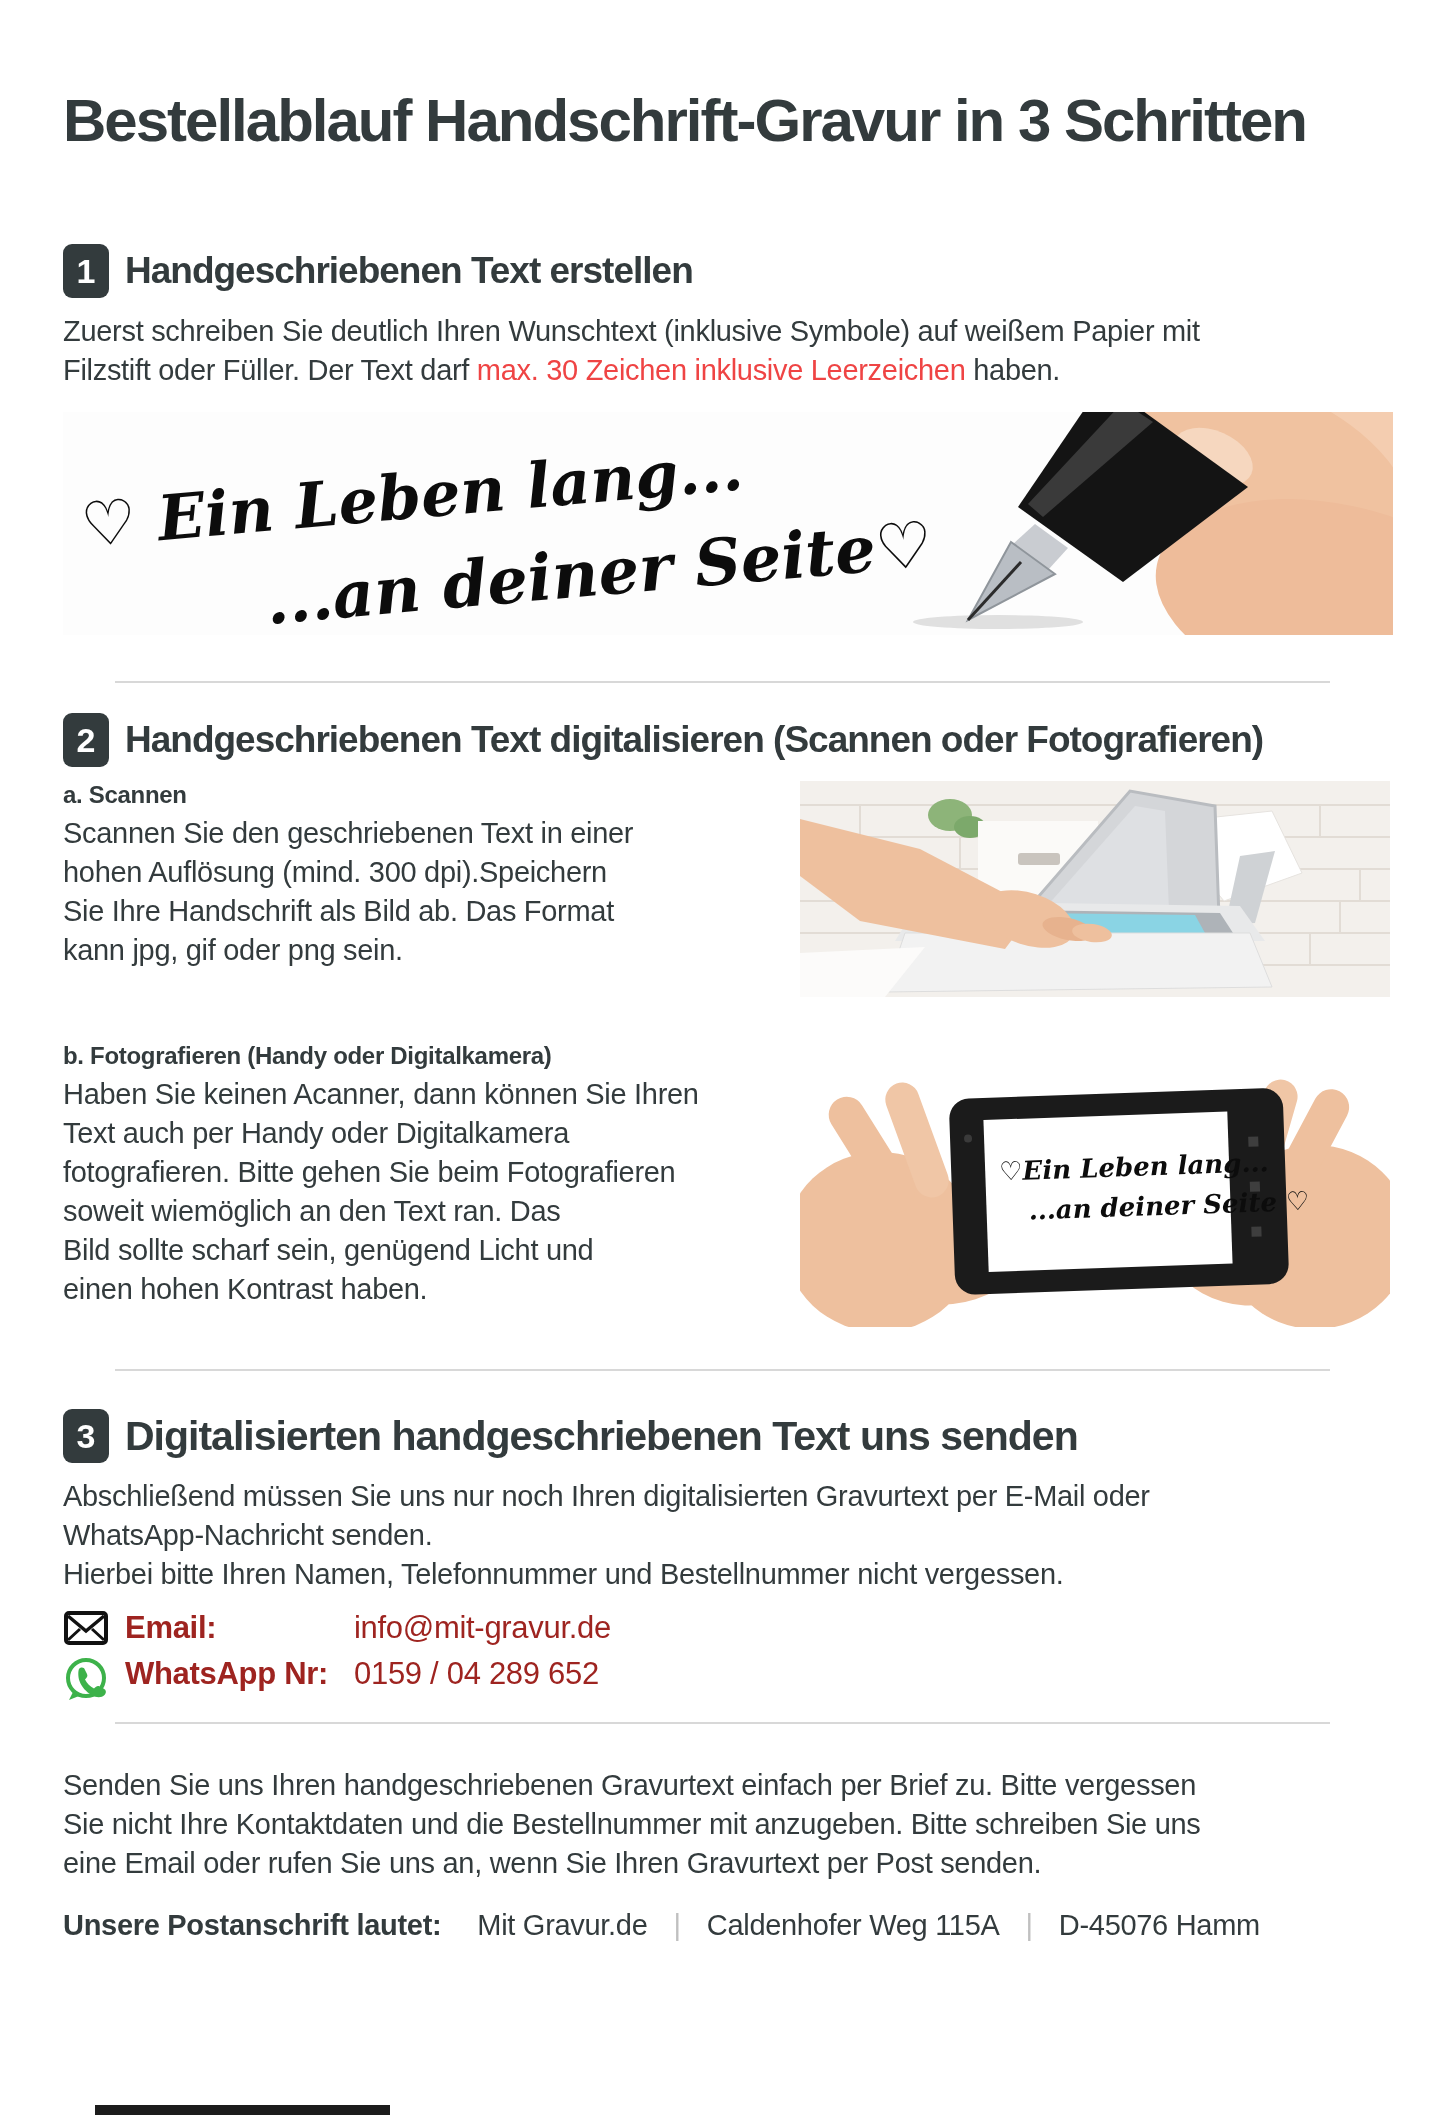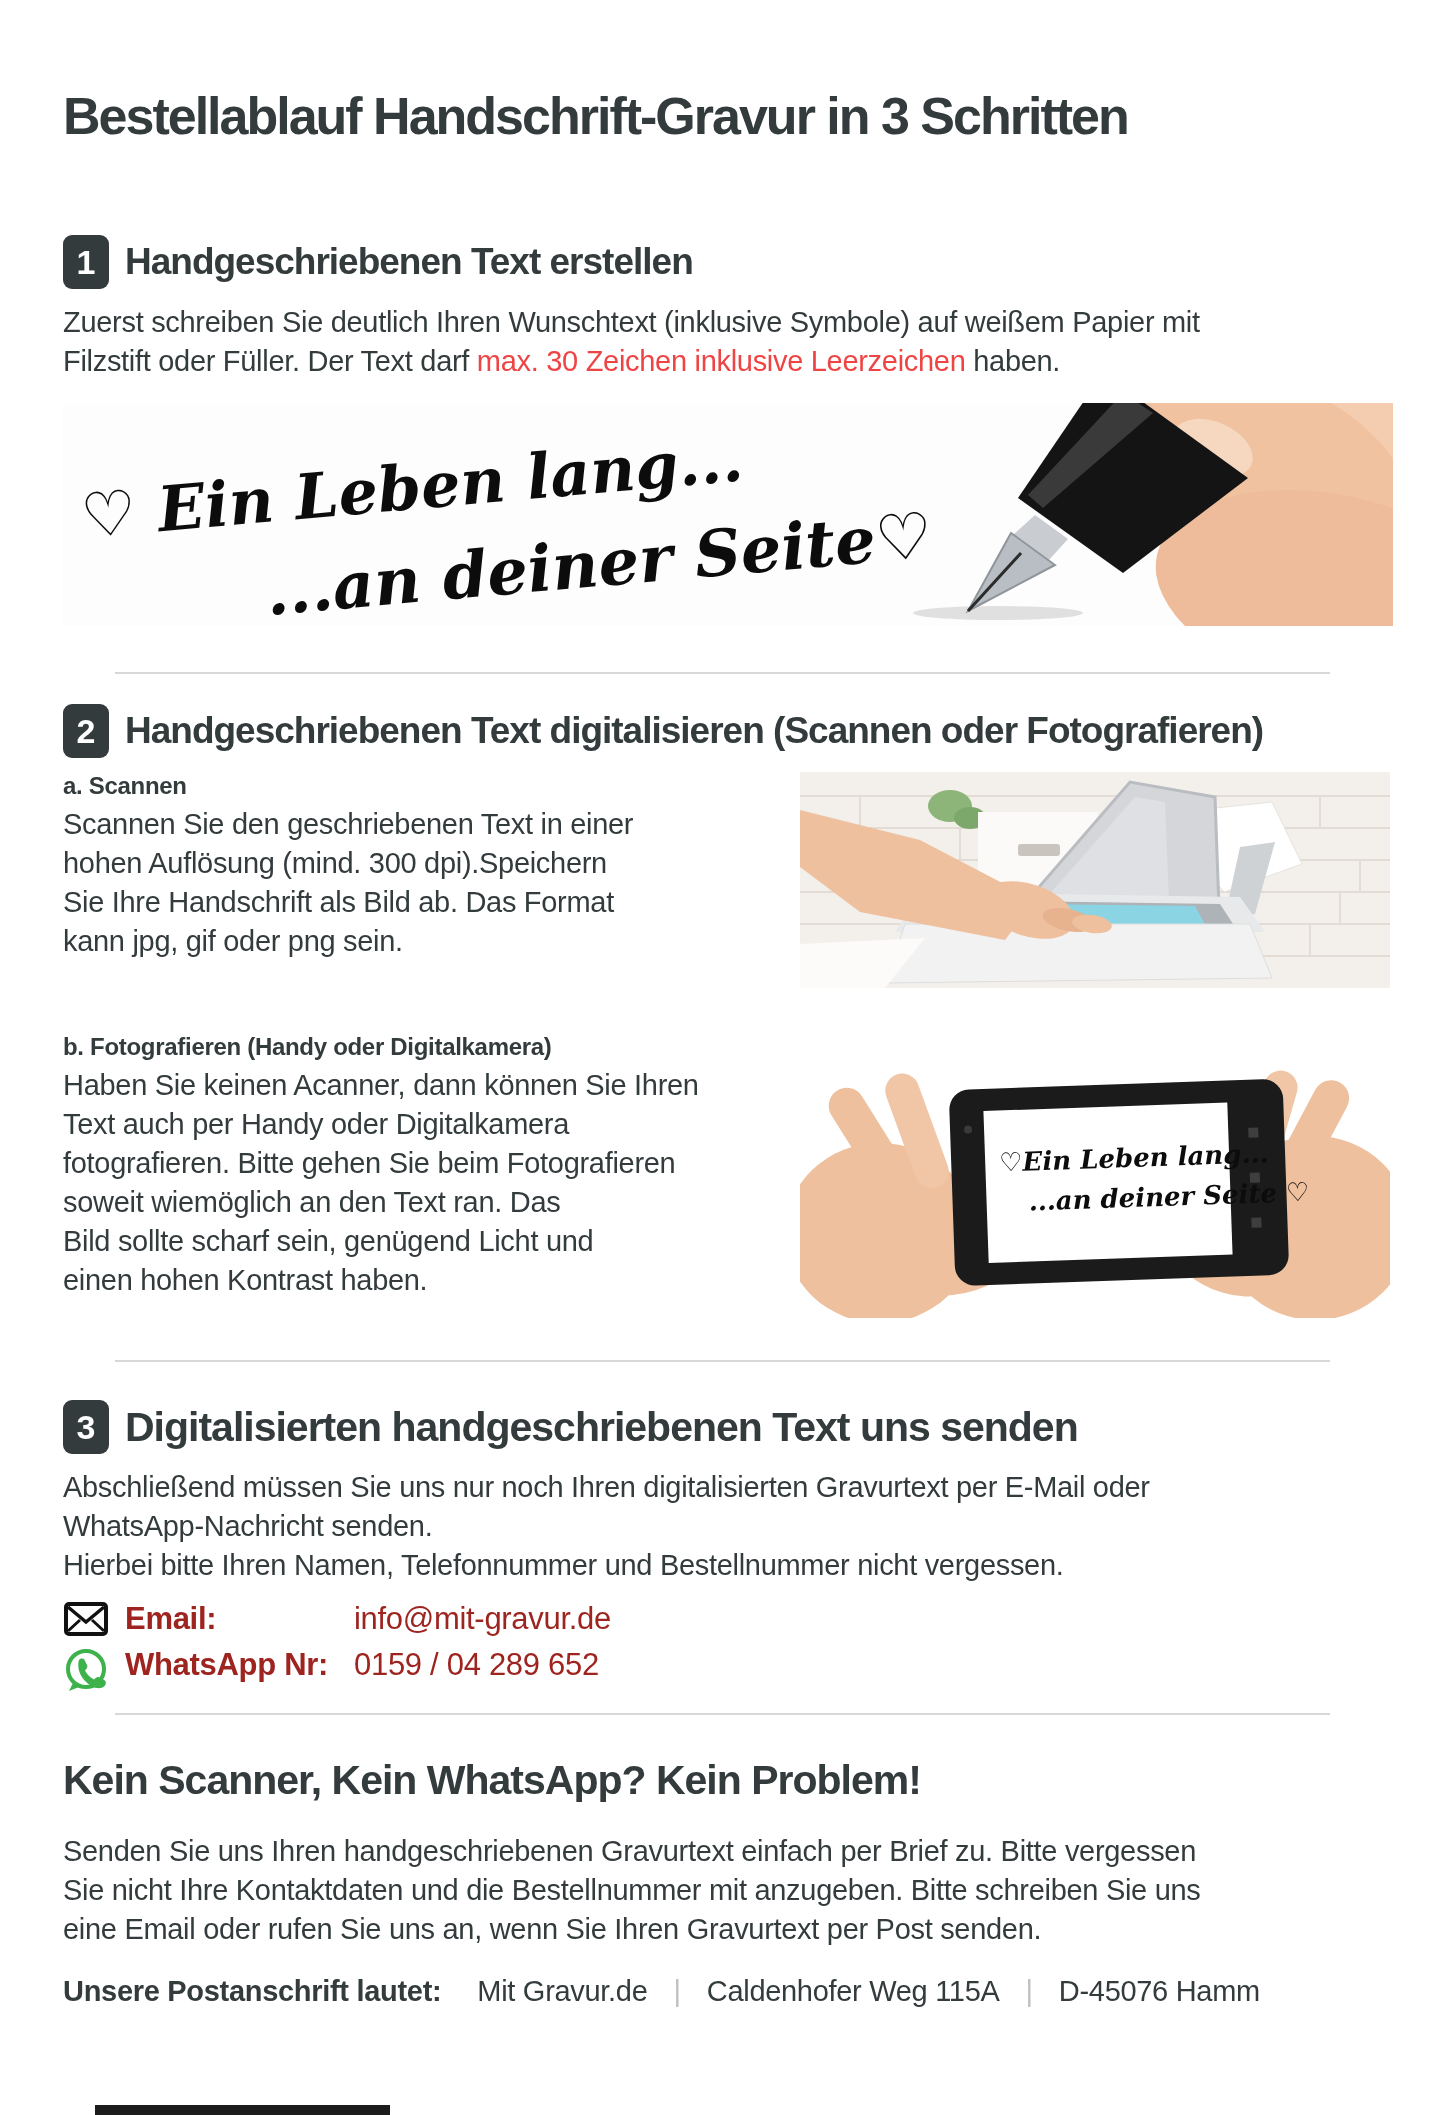--- a/index.html
+++ b/index.html
@@ -3,21 +3,21 @@
 <meta charset="utf-8">
 <style>
   html,body{margin:0;padding:0;}
   body{
     width:1445px;height:2115px;position:relative;overflow:hidden;
     background:#ffffff;color:#333b3d;
     font-family:"Liberation Sans", sans-serif;
   }
   .content{padding:88px 55px 0 63px;}
   .page-title{
-    font-size:52px;font-weight:700;letter-spacing:-2px;line-height:1.1;
+    font-size:60px;font-weight:700;letter-spacing:-2px;line-height:1.1;
     margin:0 0 90px 0;color:#333b3d;
   }
   .step-head{display:flex;align-items:center;gap:16px;margin:0 0 14px 0;}
   .badge{
     width:46px;height:54px;background:#333b3d;border-radius:9px;flex:0 0 auto;
     color:#fff;font-size:34px;font-weight:700;
     display:flex;align-items:center;justify-content:center;
   }
   .step-title{font-size:37px;font-weight:700;letter-spacing:-1px;}
   .step-title.big{font-size:41px;}
@@ -217,21 +217,20 @@
         </span>
         <span class="contact-label">WhatsApp Nr:</span>
         <span class="contact-value">0159 / 04 289 652</span>
       </div>
     </div>
   </section>
 
   <hr class="sep sep3">
 
   <section>
-    <h2 class="problem-title">Kein Scanner, Kein WhatsApp? Kein Problem!</h2>
     <p class="body">Senden Sie uns Ihren handgeschriebenen Gravurtext einfach per Brief zu. Bitte vergessen
 Sie nicht Ihre Kontaktdaten und die Bestellnummer mit anzugeben. Bitte schreiben Sie uns
 eine Email oder rufen Sie uns an, wenn Sie Ihren Gravurtext per Post senden.</p>
     <div class="address-row">
       <span class="address-label">Unsere Postanschrift lautet:</span>
       <span>Mit Gravur.de</span>
       <span class="pipe">|</span>
       <span>Caldenhofer Weg 115A</span>
       <span class="pipe">|</span>
       <span>D-45076 Hamm</span>

